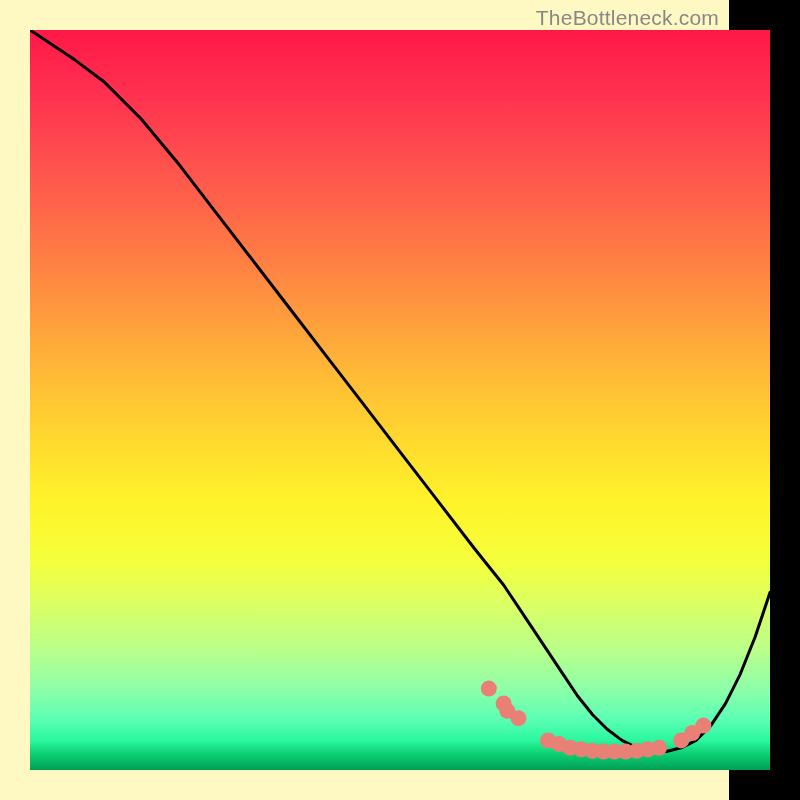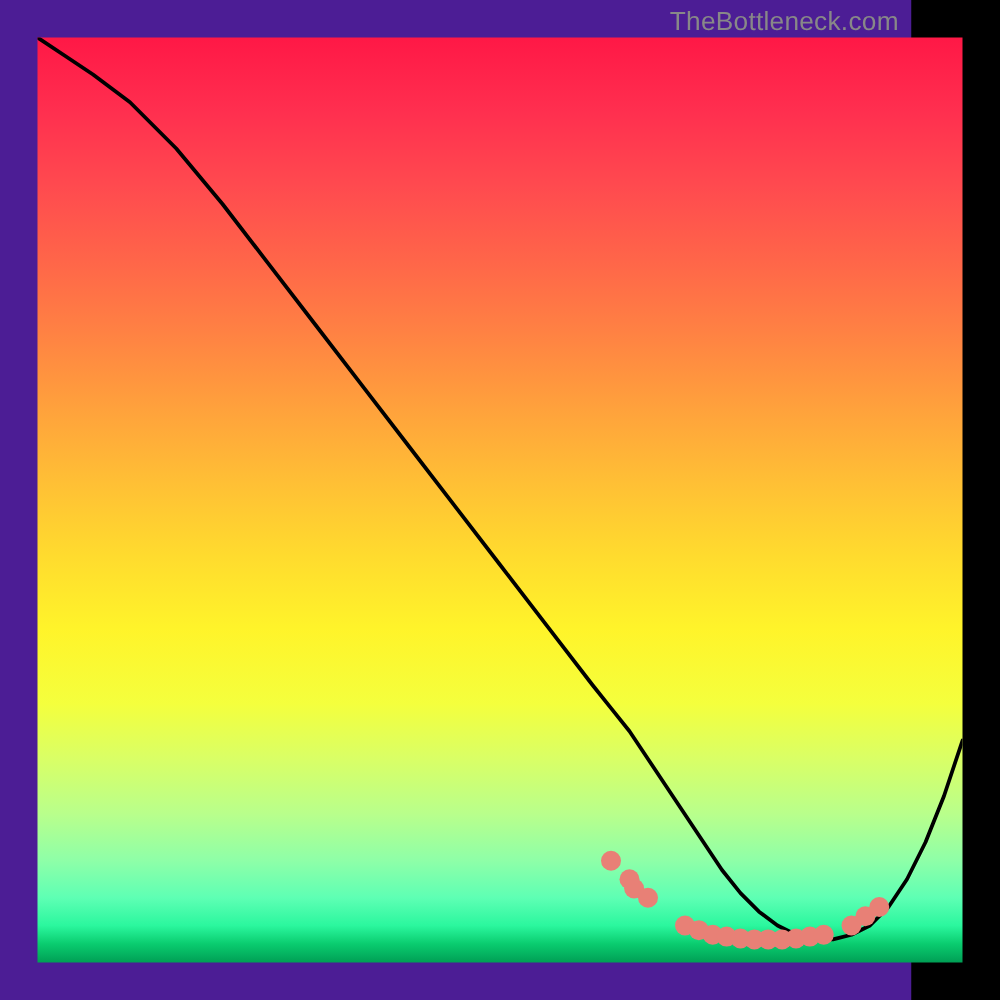--- a/index.html
+++ b/index.html
@@ -8,21 +8,21 @@
     width: 800px;
     height: 800px;
     background: #000;
     overflow: hidden;
     font-family: Arial, Helvetica, sans-serif;
   }
   .frame {
     position: relative;
     width: 729px;
     height: 800px;
-    background: #4c1d95;
+    background: #fef9c3;
   }
   .plot-area {
     position: absolute;
     left: 30px;
     top: 30px;
     width: 740px;
     height: 740px;
     
     background: linear-gradient(
       to bottom,

